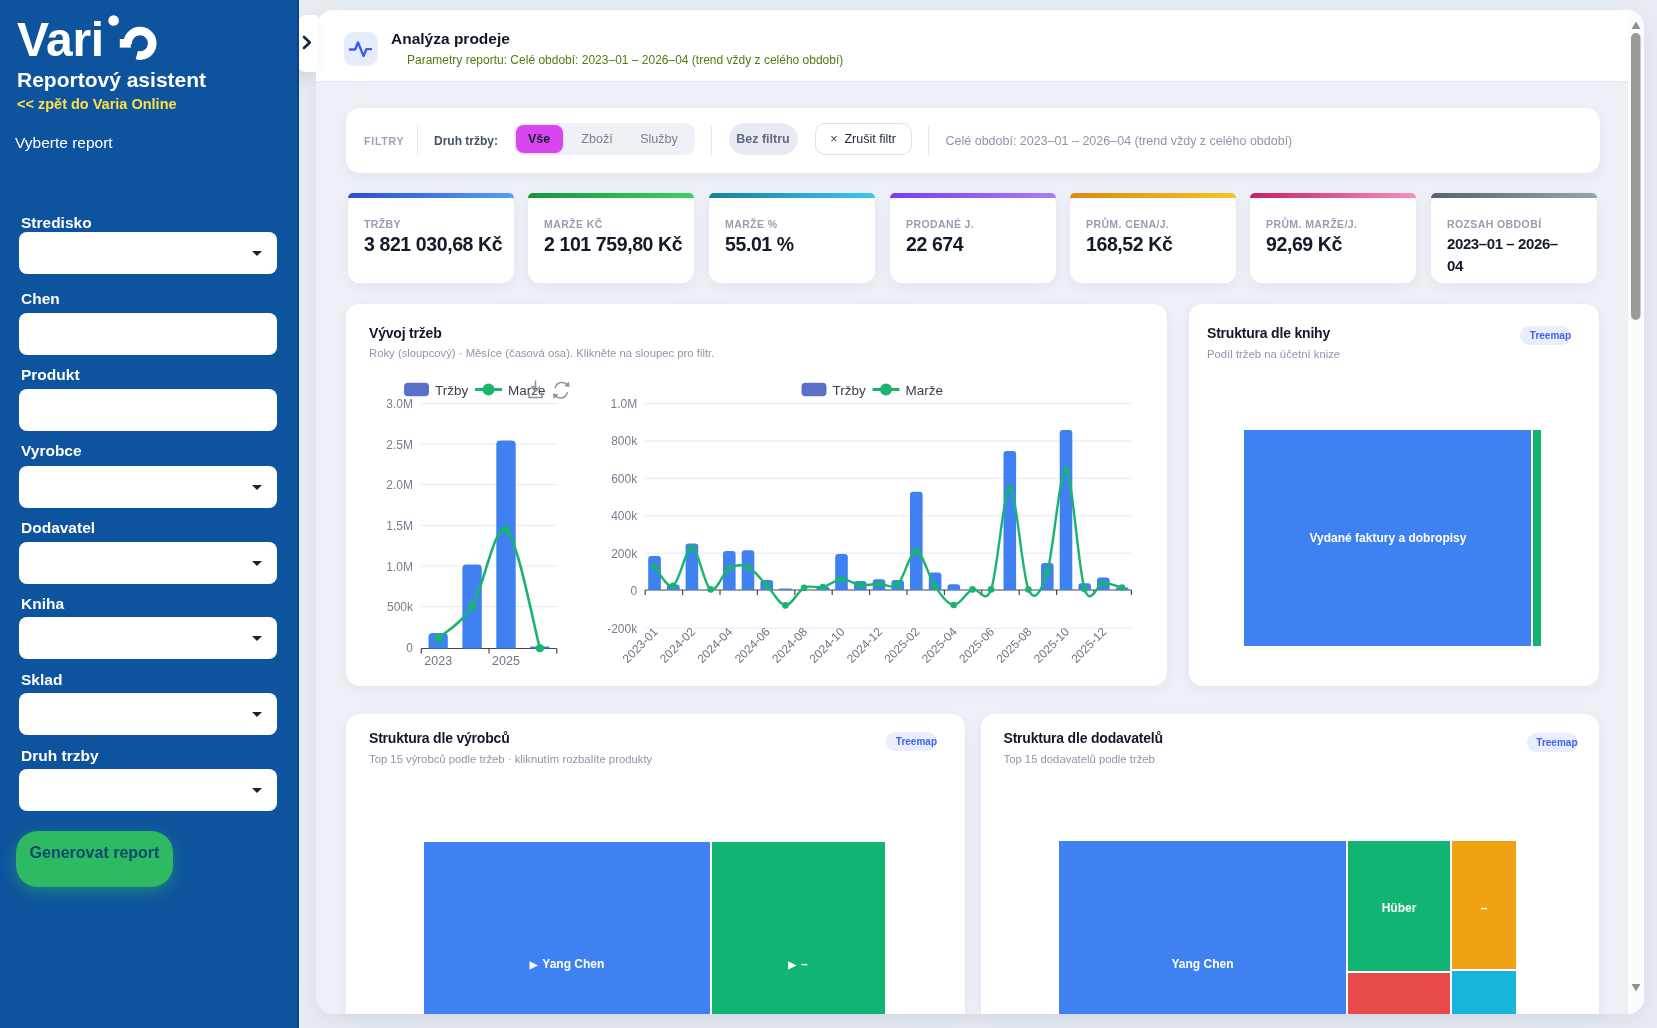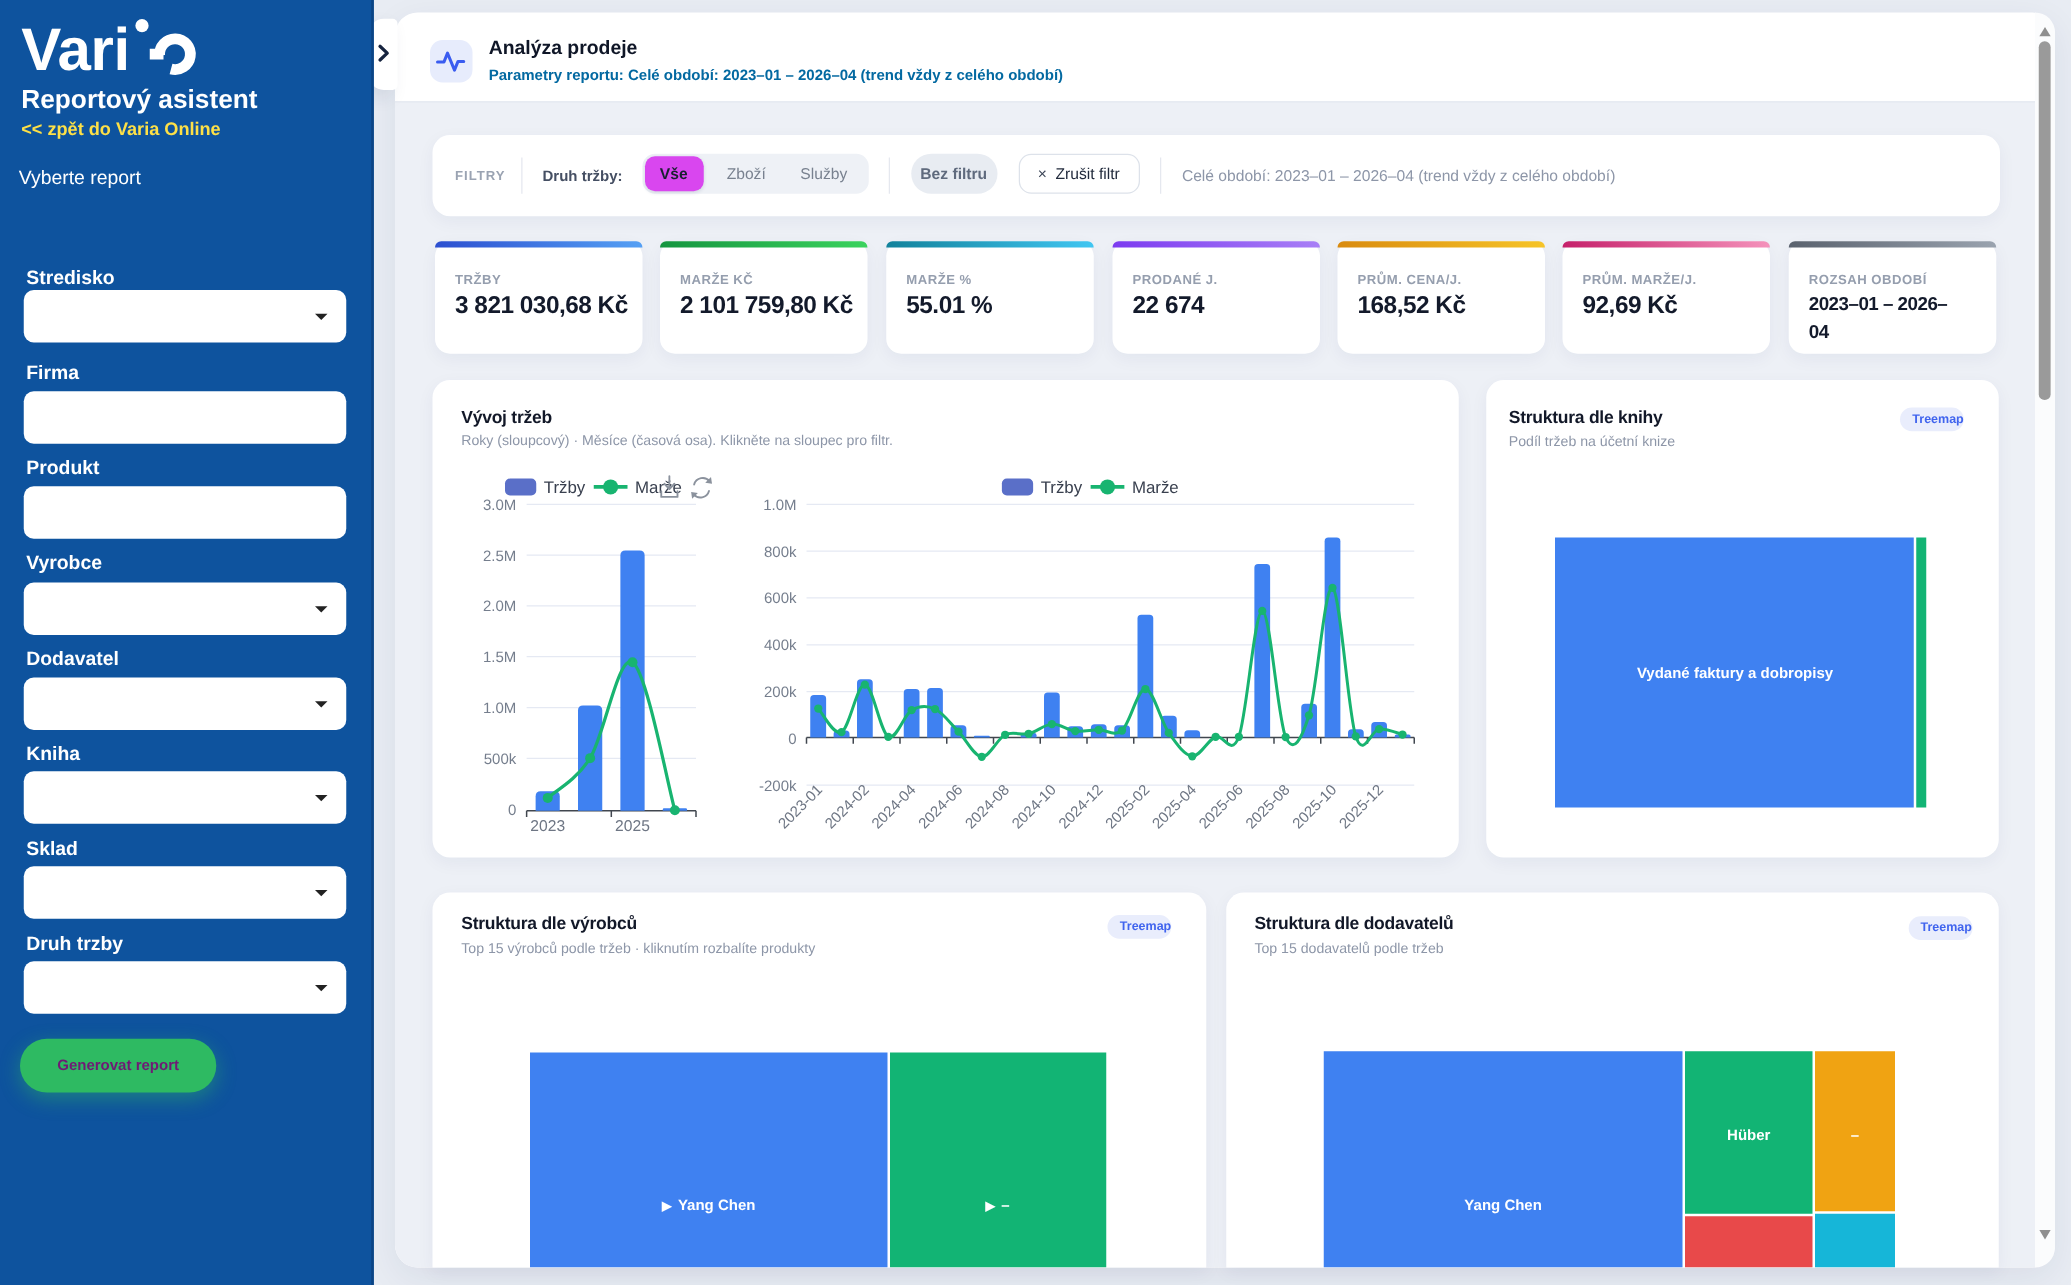--- a/index.html
+++ b/index.html
@@ -38,21 +38,21 @@
 <div class="pbody"></div>
 <div class="tab"><svg width="23" height="57">
         <path d="M9,22 L14.8,27.5 L9,33" fill="none" stroke="#17243f" stroke-width="2.6" stroke-linecap="round" stroke-linejoin="round"></path>
       </svg></div>
 
 <div class="abs" style="left:316px;top:81px;width:1312px;height:1px;background:#e4e8ef;"></div>
 <div class="abs" style="left:344px;top:32px;width:34px;height:34px;border-radius:10px;background:#e7ecfc;"><svg width="34" height="34" viewBox="0 0 34 34">
         <path d="M6,17.5 h5.2 l2.8,-7 5.6,13.6 2.8,-7 H27" fill="none" stroke="#3a5cf0" stroke-width="2.4" stroke-linecap="round" stroke-linejoin="round"></path>
       </svg></div>
 <div class="abs" style="left:391px;top:30px;font-size:15.5px;font-weight:bold;color:#0f1627;">Analýza prodeje</div>
-<div class="abs" style="left:391px;top:53px;font-size:12px;color:#0369a1;font-weight:bold;">Parametry reportu: Celé období: 2023–01 – 2026–04 (trend vždy z celého období)</div>
+<div class="abs" style="left:407px;top:53px;font-size:12px;color:#4d7c0f;">Parametry reportu: Celé období: 2023–01 – 2026–04 (trend vždy z celého období)</div>
 
 <div class="card" style="left:346px;top:108px;width:1254px;height:64.5px;"></div>
 <div class="ftxt" style="left:364px;top:135px;font-size:10.5px;font-weight:bold;letter-spacing:.8px;color:#9aa3b2;">FILTRY</div>
 <div class="vline" style="left:417px;"></div>
 <div class="ftxt" style="left:434px;top:133.5px;font-weight:bold;color:#454f63;font-size:12px;">Druh tržby:</div>
 <div class="abs" style="left:513.5px;top:122.5px;width:181.5px;height:32px;border-radius:10px;background:#eef1f6;"></div>
 <div class="abs" style="left:515.5px;top:124.5px;width:47px;height:28px;border-radius:8px;background:#d946ef;box-shadow:0 1px 3px rgba(25,45,90,.12);font-size:12.5px;font-weight:bold;color:#18202f;text-align:center;line-height:28px;">Vše</div>
 <div class="abs" style="left:570px;top:124.5px;width:54px;font-size:12.5px;color:#78818f;text-align:center;line-height:28px;">Zboží</div>
 <div class="abs" style="left:630px;top:124.5px;width:58px;font-size:12.5px;color:#78818f;text-align:center;line-height:28px;">Služby</div>
 <div class="vline" style="left:711px;"></div>
@@ -288,21 +288,21 @@
 <path d="M 110.75 32.4 A 12.3 12.3 0 1 1 119.8 43.2" fill="none" stroke="#fff" stroke-width="8.6"></path>
 <rect x="102.8" y="27.0" width="11.0" height="8.6" fill="#fff"></rect>
 </svg></div>
   <div class="abs" style="left:17px;top:68px;font-size:21px;font-weight:bold;color:#fff;">Reportový asistent</div>
   <div class="abs" style="left:17px;top:96px;font-size:14.5px;font-weight:bold;color:#fde047;">&lt;&lt; zpět do Varia Online</div>
   <div class="abs" style="left:15px;top:134px;font-size:15.5px;color:#fff;">Vyberte report</div>
   <div class="sblabel" style="top:214px">Stredisko</div>
 <div class="sbfield" style="top:232px">
         <span class="caret"></span>
       </div>
-<div class="sblabel" style="top:290px">Firma</div>
+<div class="sblabel" style="top:290px">Chen</div>
 <div class="sbfield" style="top:313px"></div>
 <div class="sblabel" style="top:366px">Produkt</div>
 <div class="sbfield" style="top:389px"></div>
 <div class="sblabel" style="top:442px">Vyrobce</div>
 <div class="sbfield" style="top:465.5px">
         <span class="caret"></span>
       </div>
 <div class="sblabel" style="top:519px">Dodavatel</div>
 <div class="sbfield" style="top:541.5px">
         <span class="caret"></span>
@@ -312,15 +312,15 @@
         <span class="caret"></span>
       </div>
 <div class="sblabel" style="top:671px">Sklad</div>
 <div class="sbfield" style="top:693px">
         <span class="caret"></span>
       </div>
 <div class="sblabel" style="top:747px">Druh trzby</div>
 <div class="sbfield" style="top:769px">
         <span class="caret"></span>
       </div>
-  <div class="abs" style="left:16px;top:831px;width:157px;height:43px;border-radius:21.5px;background:#2eba62;box-shadow:0 5px 16px rgba(46,186,98,.45);color:#701a75;font-size:12px;font-weight:bold;text-align:center;line-height:43px;">Generovat report</div>
+  <div class="abs" style="left:16px;top:831px;width:157px;height:56px;border-radius:21.5px;background:#2eba62;box-shadow:0 5px 16px rgba(46,186,98,.45);color:#0c4a6e;font-size:16px;font-weight:bold;text-align:center;line-height:43px;">Generovat report</div>
 </div>
 
 </div>
 </body></html>

